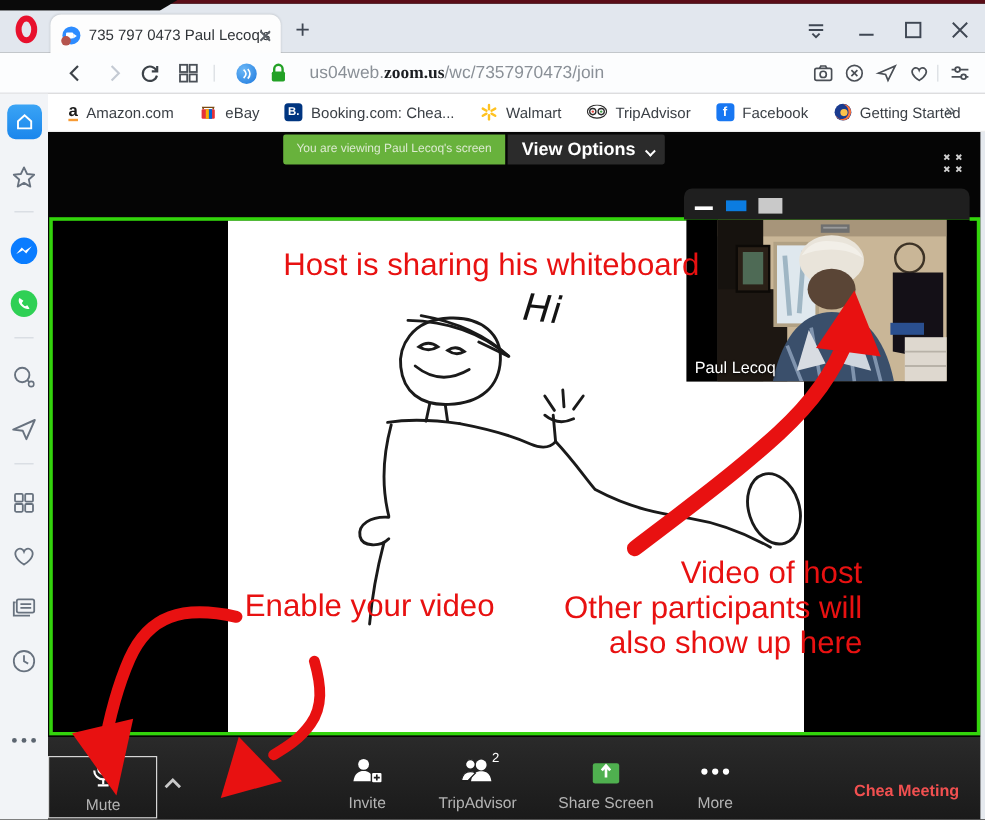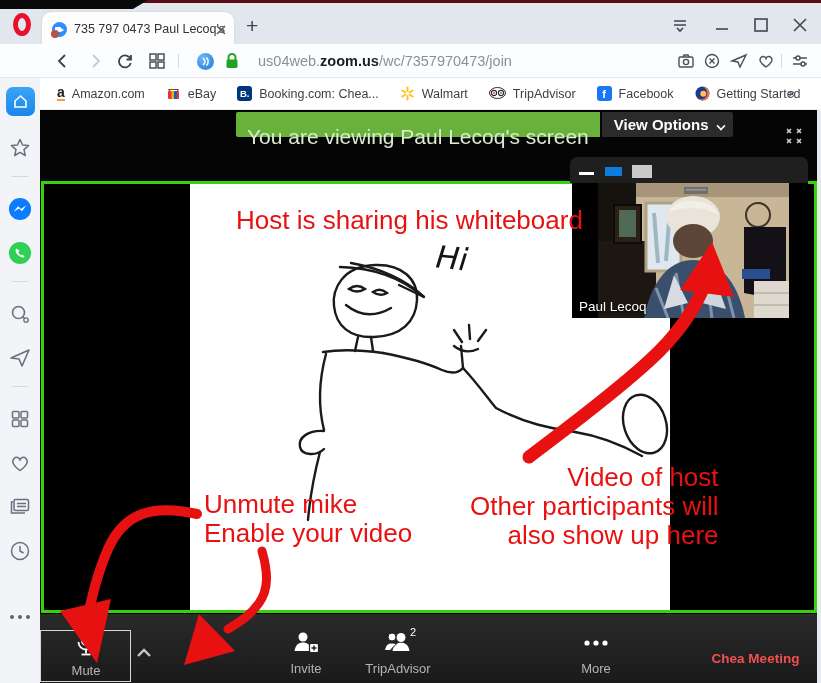--- a/index.html
+++ b/index.html
@@ -23,21 +23,21 @@
   .tab-title { position:absolute; left:32px; top:10px; width:165px; font-size:12.5px; color:#2f3337; white-space:nowrap; overflow:hidden; }
   .tab-close { position:absolute; left:170px; top:9px; width:18px; height:18px; }
   .newtab { position:absolute; left:246px; top:12px; font-size:21px; color:#3f4753; font-weight:300; line-height:21px; }
   .winbtn { position:absolute; top:12px; width:20px; height:20px; }
 
   
   .navbar { position:absolute; left:0; top:44px; width:821px; height:34px; background:#fcfdfe; border-bottom:1px solid #e4e6ea; z-index:5; }
   .nav-ico { position:absolute; top:7px; width:20px; height:20px; }
   .vsep { position:absolute; top:10px; width:1px; height:14px; background:#d7dbe0; }
   .url { position:absolute; left:258px; top:9px; font-size:14.5px; color:#8a9097; white-space:nowrap; }
-  .url .domain { color:#1b1e22; font-weight:700; }
+  .url .domain { color:#1b1e22; font-weight:700;font-family:Liberation Serif, serif; }
   .ext-badge { position:absolute; left:197px; top:9px; width:17px; height:17px; border-radius:50%; background:radial-gradient(circle at 35% 30%, #6cb8f7, #1c78dd); }
   .ext-badge svg { position:absolute; left:2px; top:2px; }
   .lock { position:absolute; left:224px; top:8px; }
 
   
   .bookmarks { position:absolute; left:0; top:78px; width:821px; height:32px; background:#fff; border-bottom:1px solid #ececec; display:flex; align-items:center; padding-left:57px; gap:21px; z-index:5; }
   .bm { display:flex; align-items:center; gap:7px; font-size:12.5px; color:#3a3f45; white-space:nowrap; }
   .bm-glyph { font-weight:700; }
   .bm-overflow { position:absolute; right:25px; top:6px; font-size:15px; color:#5a6168; }
   .bsq { display:inline-flex; align-items:center; justify-content:center; width:15px; height:15px; border-radius:3px; color:#fff; font-size:9.5px; font-weight:700; }
@@ -48,21 +48,21 @@
   .sb-ico { margin-top:20px; width:24px; height:24px; display:flex; align-items:center; justify-content:center; }
   .sb-div { margin-top:16px; width:16px; height:1px; background:#d4d9df; }
   .sb-dots { margin-top:52px; display:flex; gap:4px; }
   .sb-dots i { width:4px; height:4px; border-radius:50%; background:#5c6570; }
 
   
   .content { position:absolute; left:40px; top:110px; width:781px; height:573px; background:#050505; z-index:1; }
   .right-strip { position:absolute; left:817px; top:110px; width:4px; height:573px; background:#e6eaef; z-index:8; }
 
   .banner { position:absolute; left:236px; top:112px; height:25px; display:flex; z-index:12; }
-  .banner-green { background:#68b23c; color:#dcead0; font-size:21px; line-height:25px; padding:12px 11px; border-radius:2px 0 0 2px; }
+  .banner-green { background:#68b23c; color:#dcead0; font-size:10px; line-height:25px; padding:0 11px; border-radius:2px 0 0 2px; }
   .banner-opts { background:#2b2b2b; color:#fff; font-size:15px; font-weight:600; line-height:25px; padding:0 24px 0 12px; border-radius:0 2px 2px 0; margin-left:2px; position:relative; }
   .banner-opts .chev { position:absolute; right:8px; top:10px; width:8px; height:8px; border-right:2px solid #fff; border-bottom:2px solid #fff; transform:rotate(45deg) scale(.8); }
   .fullscreen-btn { position:absolute; left:785px; top:127px; width:18px; height:18px; z-index:12; }
 
   .share-frame { position:absolute; left:41px; top:181px; width:776px; height:432px; border:3px solid #33d40c; background:#000; z-index:2; }
   .whiteboard { position:absolute; left:146px; top:0; width:480px; height:426px; background:#fff; }
   .hi-note { position:absolute; left:246px; top:56px; font-size:31px; font-style:italic; color:#141414; transform:rotate(6deg); font-family:"DejaVu Sans", sans-serif; }
 
   
   .vid-controls { position:absolute; left:570px; top:157px; width:238px; height:26px; background:#1f1f1f; border-radius:7px 7px 0 0; z-index:10; }
@@ -435,37 +435,43 @@
     <div class="tbtn" style="left:312px;">
       <span class="pcount">2</span>
       <svg width="32" height="26" viewBox="0 0 32 26">
         <circle cx="19" cy="7.5" r="4.5" fill="#fff"></circle>
         <path d="M10.5 21 C11.5 14.5 15 12.8 19 12.8 C23 12.8 26.5 14.5 27.5 21 Z" fill="#fff"></path>
         <circle cx="10" cy="7" r="4" fill="#fff" stroke="#1f1f1f" stroke-width="1"></circle>
         <path d="M2.5 20.5 C3.5 14.5 6.5 13 10 13 C11.5 13 13 13.3 14.2 14.2 L8 20.5 Z" fill="#fff" stroke="#1f1f1f" stroke-width="1"></path>
       </svg>
       <span class="lbl">TripAdvisor</span>
     </div>
+    <div class="tbtn" style="left:419px;">
+      <svg width="26" height="26" viewBox="0 0 26 26">
+        <rect x="2" y="6" width="22" height="17" rx="2" fill="#4fb04f"></rect>
+        <path d="M13 18 V9 M9.5 12 L13 8 L16.5 12" stroke="#fff" stroke-width="2.2" fill="none"></path>
+      </svg>
+      <span class="lbl">Share Screen</span>
+    </div>
     <div class="tbtn" style="left:510px;">
       <svg width="30" height="26" viewBox="0 0 30 26">
         <circle cx="6" cy="13" r="2.6" fill="#fff"></circle>
           <circle cx="15" cy="13" r="2.6" fill="#fff"></circle>
           <circle cx="24" cy="13" r="2.6" fill="#fff"></circle>
       </svg>
       <span class="lbl">More</span>
     </div>
     <div class="leave">Chea Meeting</div>
   </div>
 
   <div class="right-strip"></div>
 
   <div class="anno-layer">
     <div class="anno anno-top">Host is sharing his whiteboard</div>
     <div class="anno anno-left">
-      <div>Unmute mike</div>
       <div>Enable your video</div>
     </div>
     <div class="anno anno-right">
       <div>Video of host</div>
       <div>Other participants will</div>
       <div>also show up here</div>
     </div>
     <svg width="821" height="683" viewBox="0 0 821 683">
       <g stroke="#e81111" fill="none" stroke-linecap="round">
         <path d="M197 514 C152 504 124 513 108 549 C97 574 90 604 86 627" stroke-width="10"></path>

